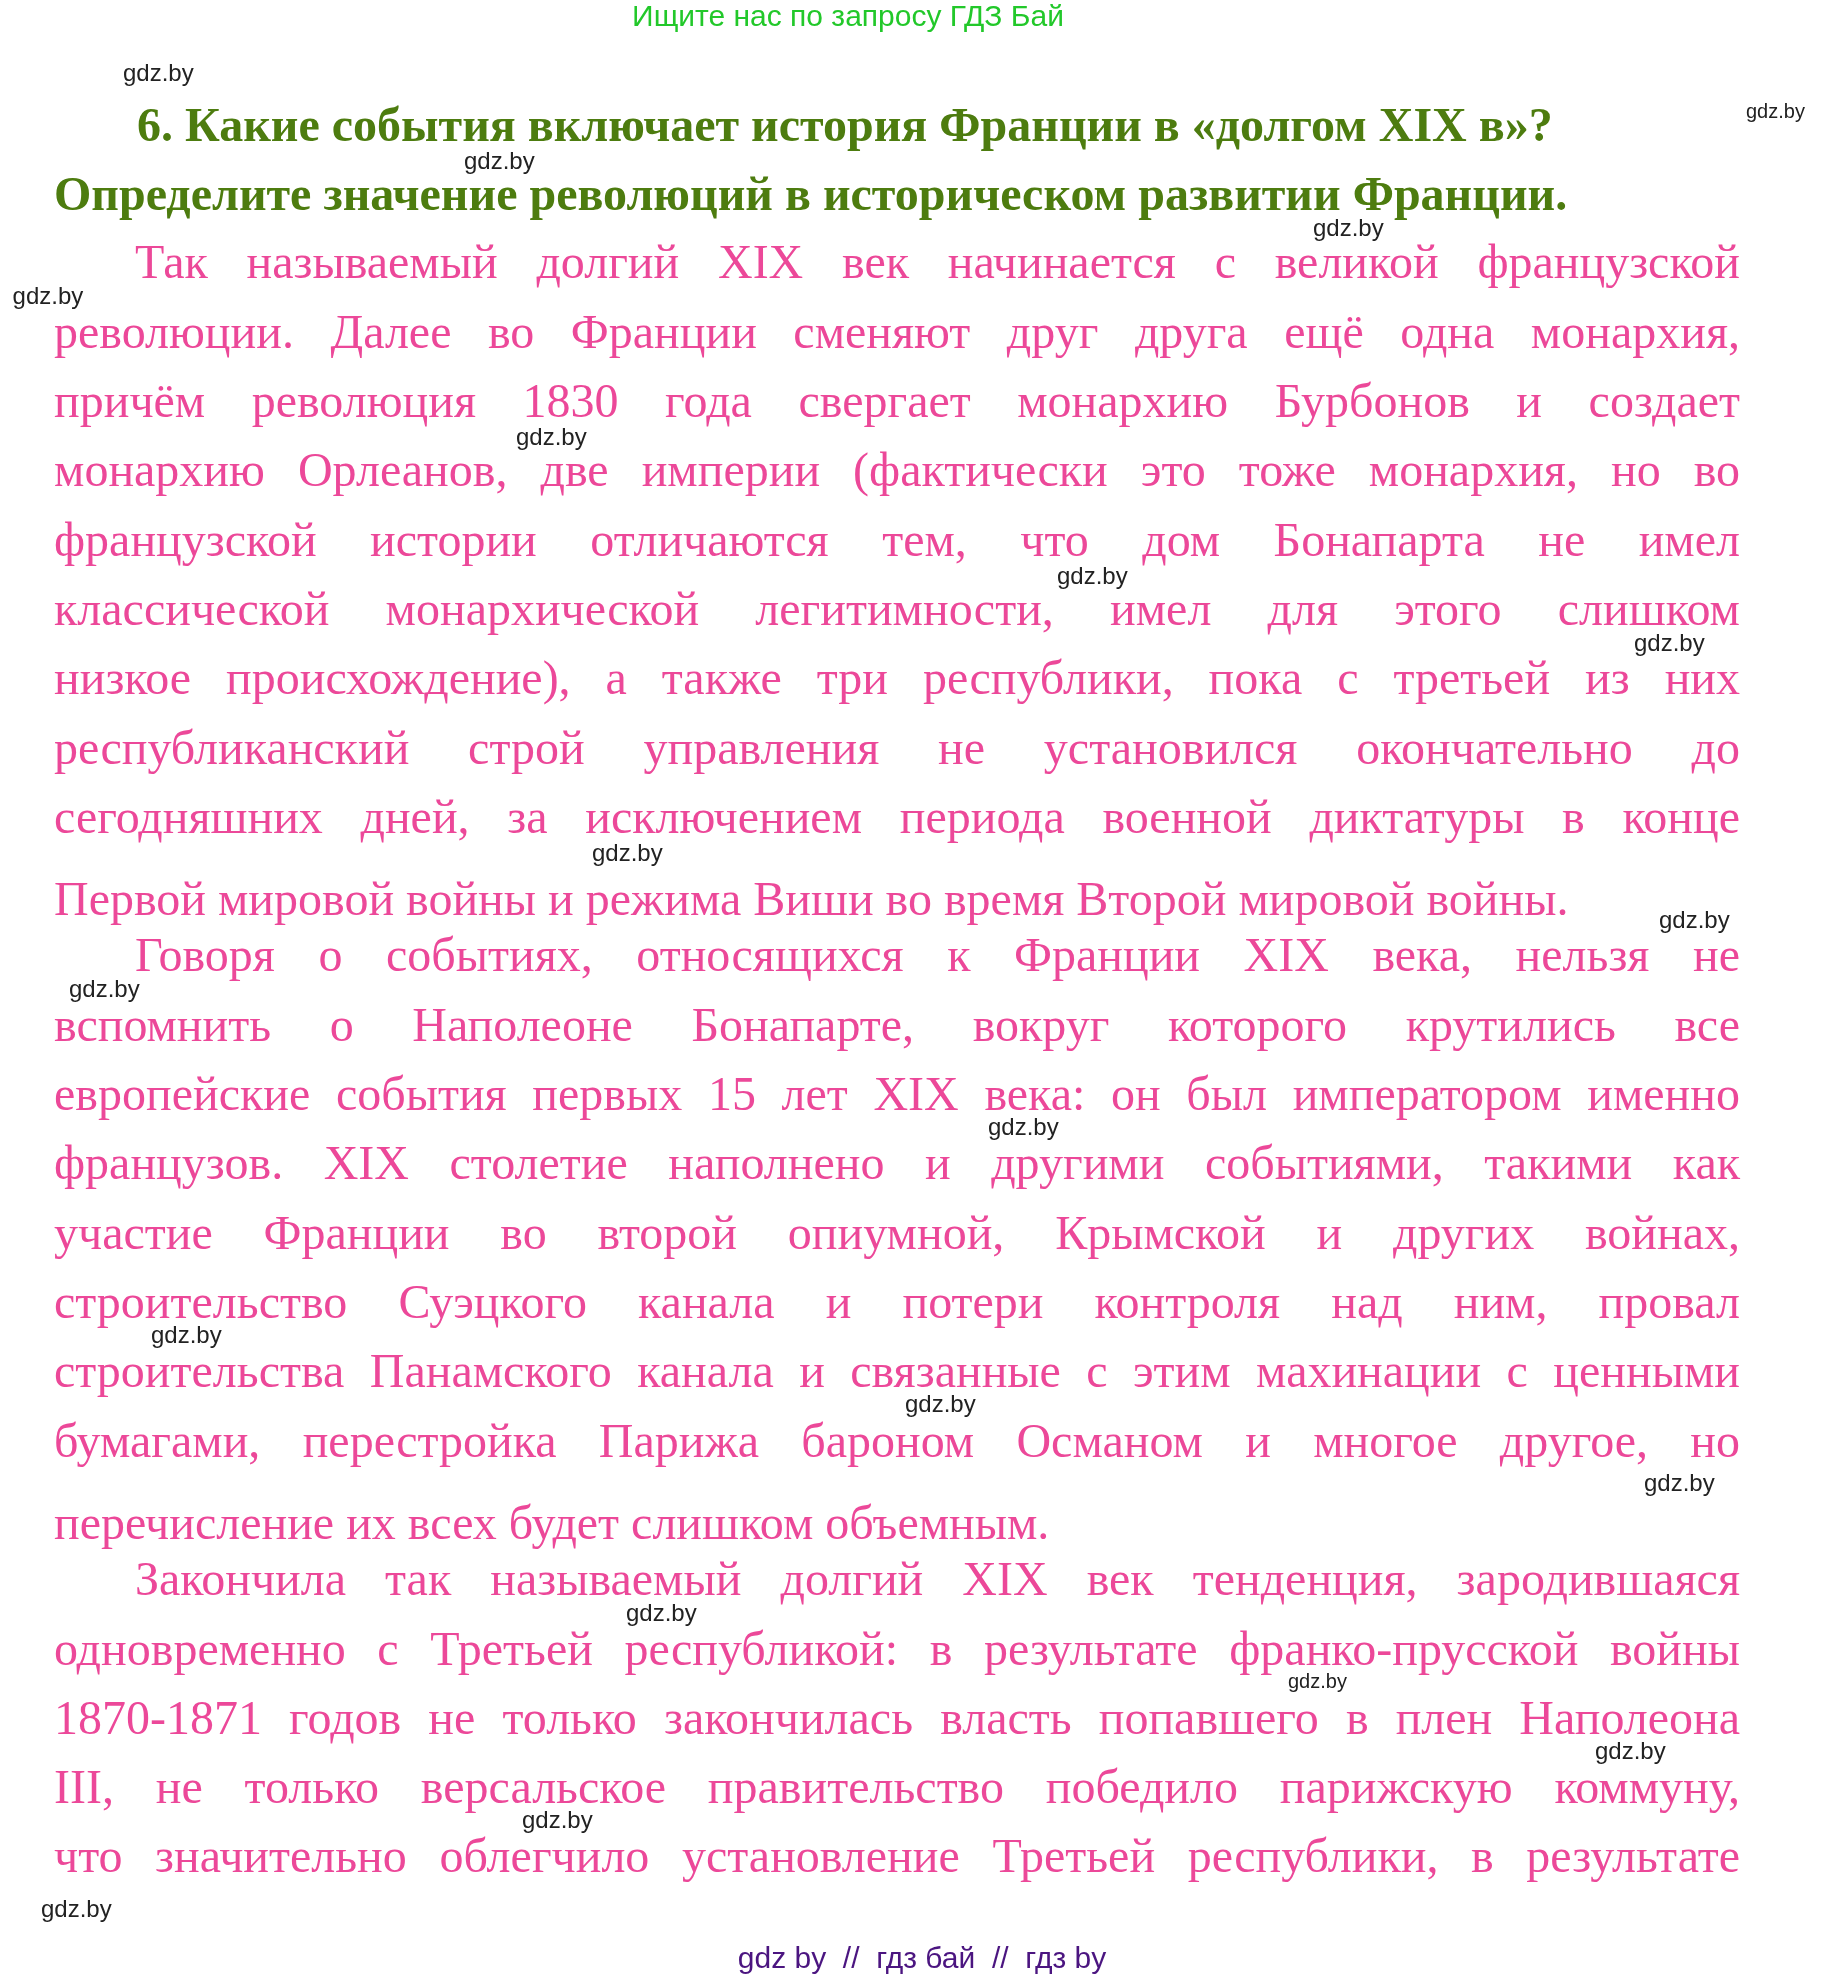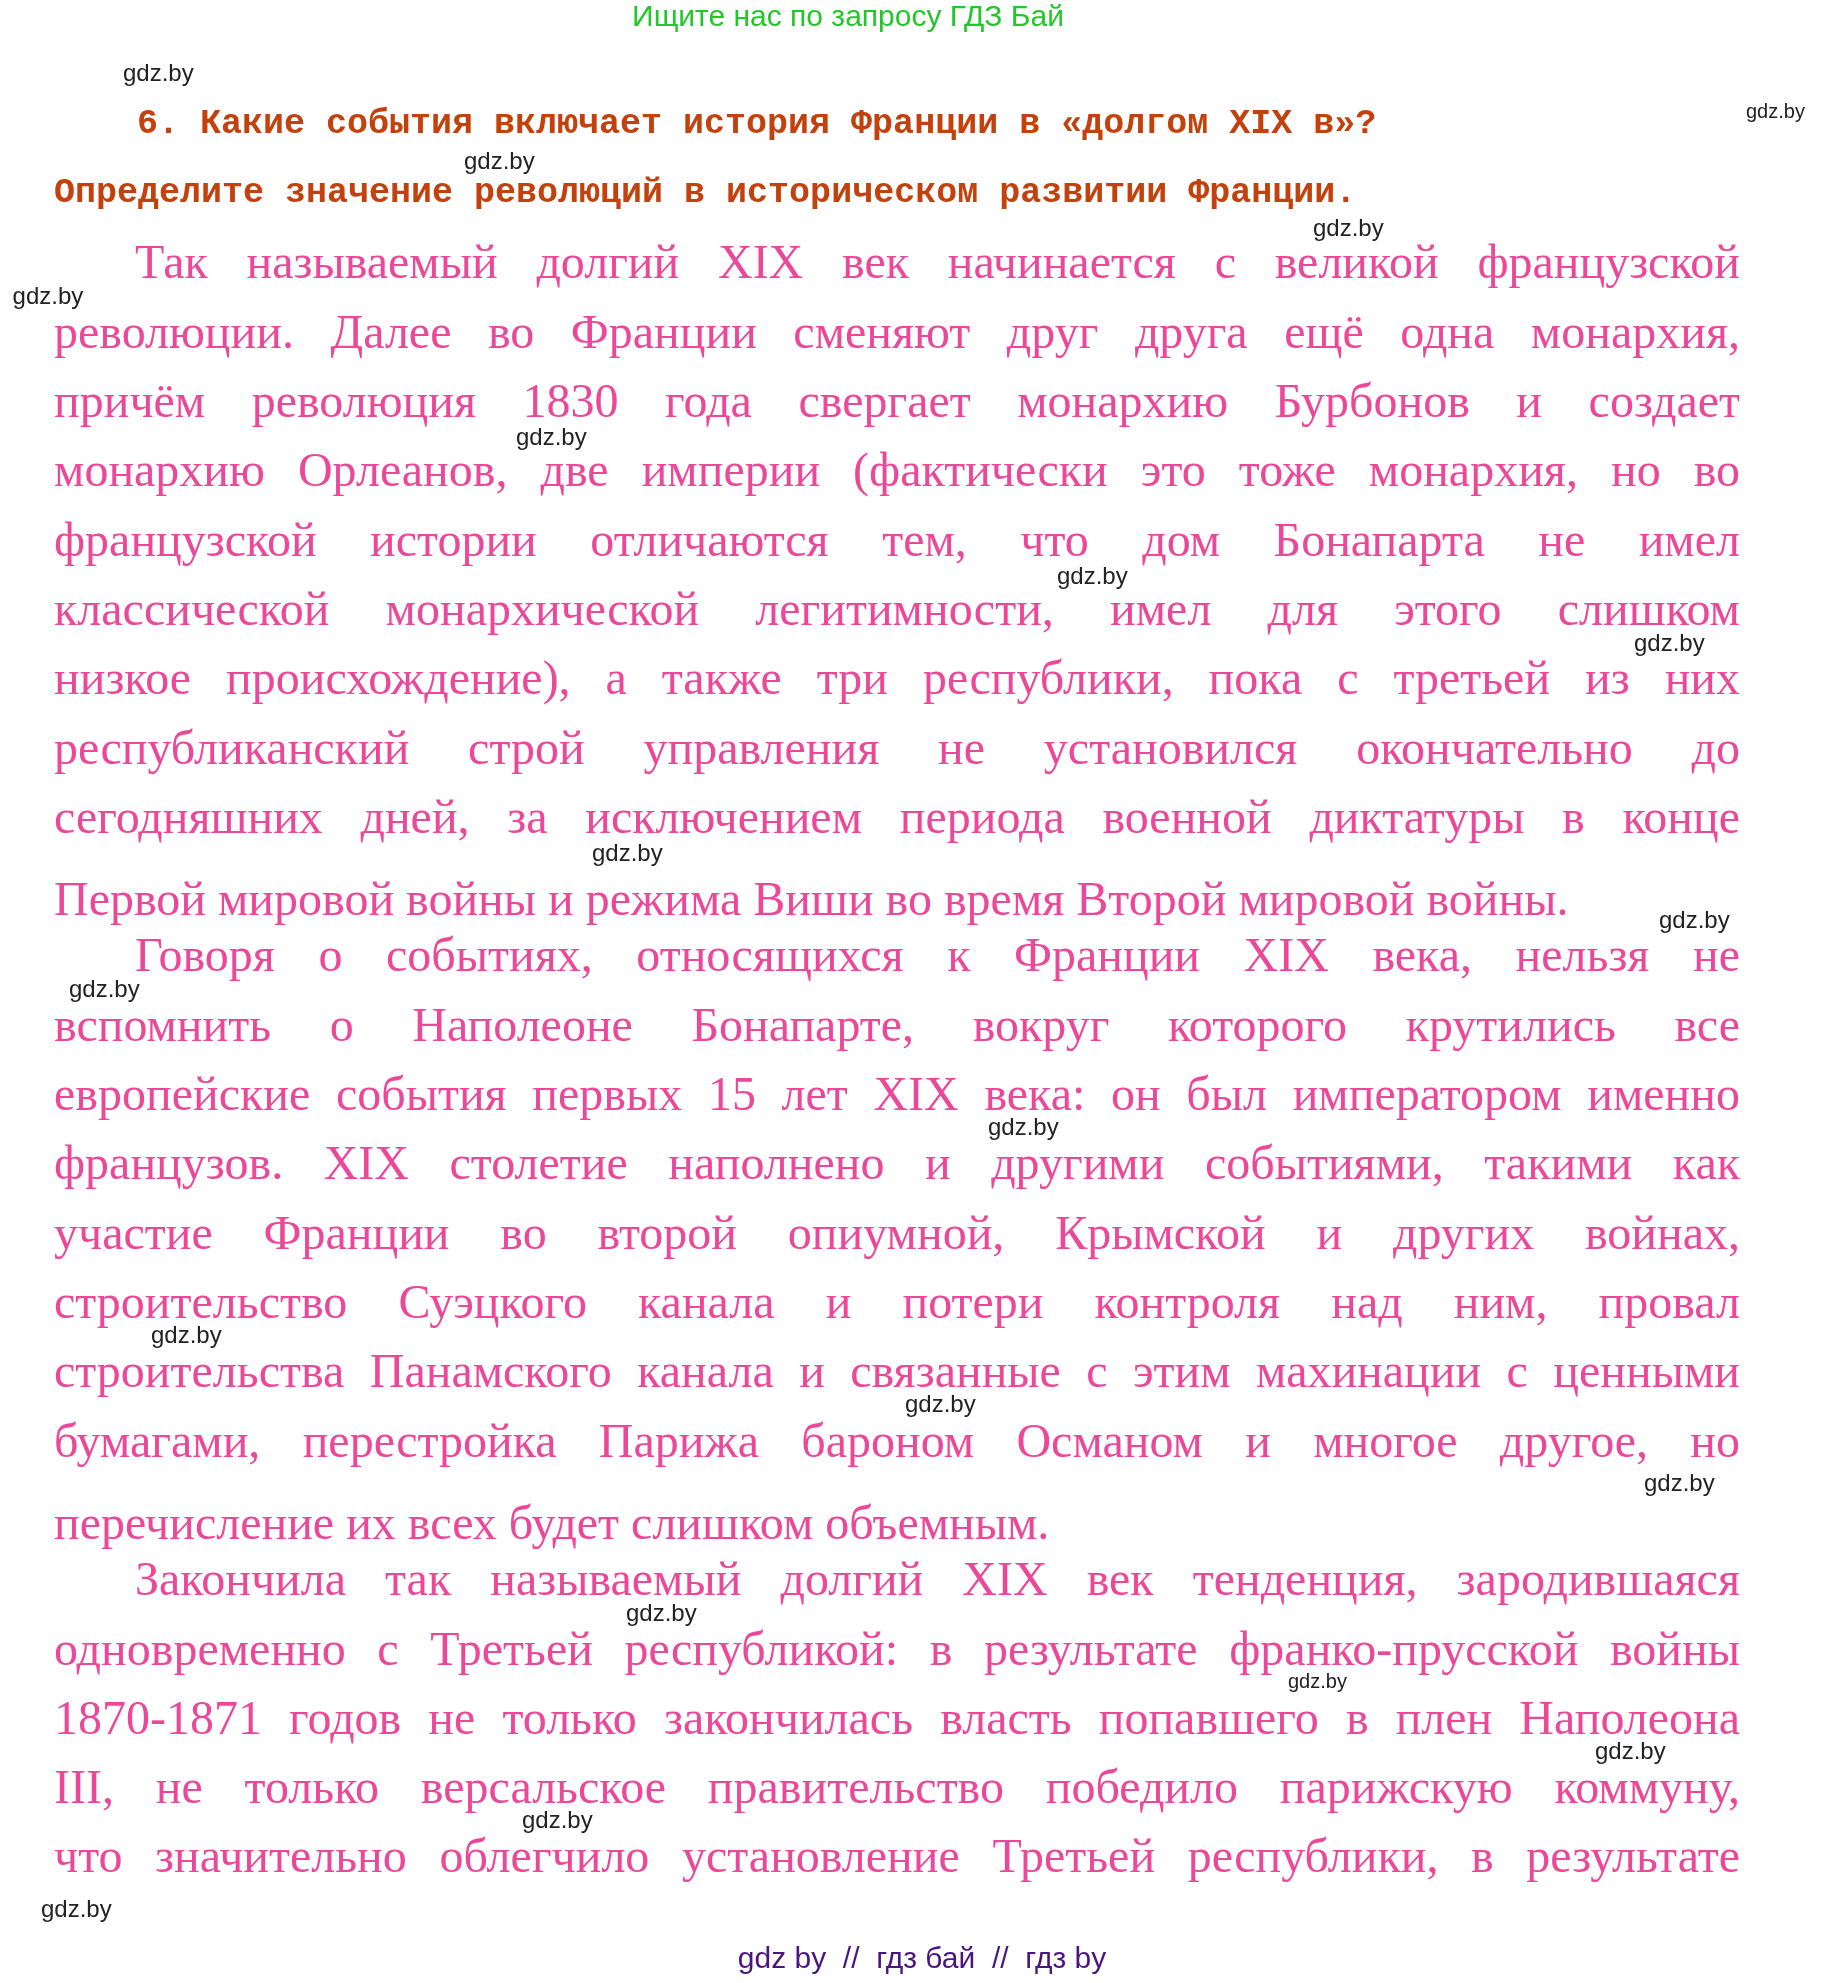--- a/index.html
+++ b/index.html
@@ -12,22 +12,22 @@
     font-size: 30px; line-height: 32px; color: #22c82a;
   }
   .bottom-banner {
     position: absolute; left: 0; width: 1844px; top: 1940px; height: 40px;
     text-align: center; font-family: "Liberation Sans", sans-serif;
     font-size: 30px; line-height: 36px; color: #4b1580; white-space: pre;
   }
 
   .title-line {
     position: absolute; left: 54px; width: 1686px;
-    font-family: Liberation Mono, monospace; font-weight: bold;
-    font-size: 35px; line-height: 63px; color: #c2410c; white-space: nowrap;
+    font-family: Liberation Serif, serif; font-weight: bold;
+    font-size: 48px; line-height: 63px; color: #4d7c0f; white-space: nowrap;
   }
 
   .text-line {
     position: absolute; left: 54px; width: 1686px;
     font-family: "Liberation Serif", serif; font-size: 48px; line-height: 63px;
     color: #ec4899; white-space: nowrap;
     text-align: justify; text-align-last: justify;
   }
   .text-line.indent { left: 135px; width: 1605px; }
   .text-line.last { text-align-last: left; margin-top: 13px; }

